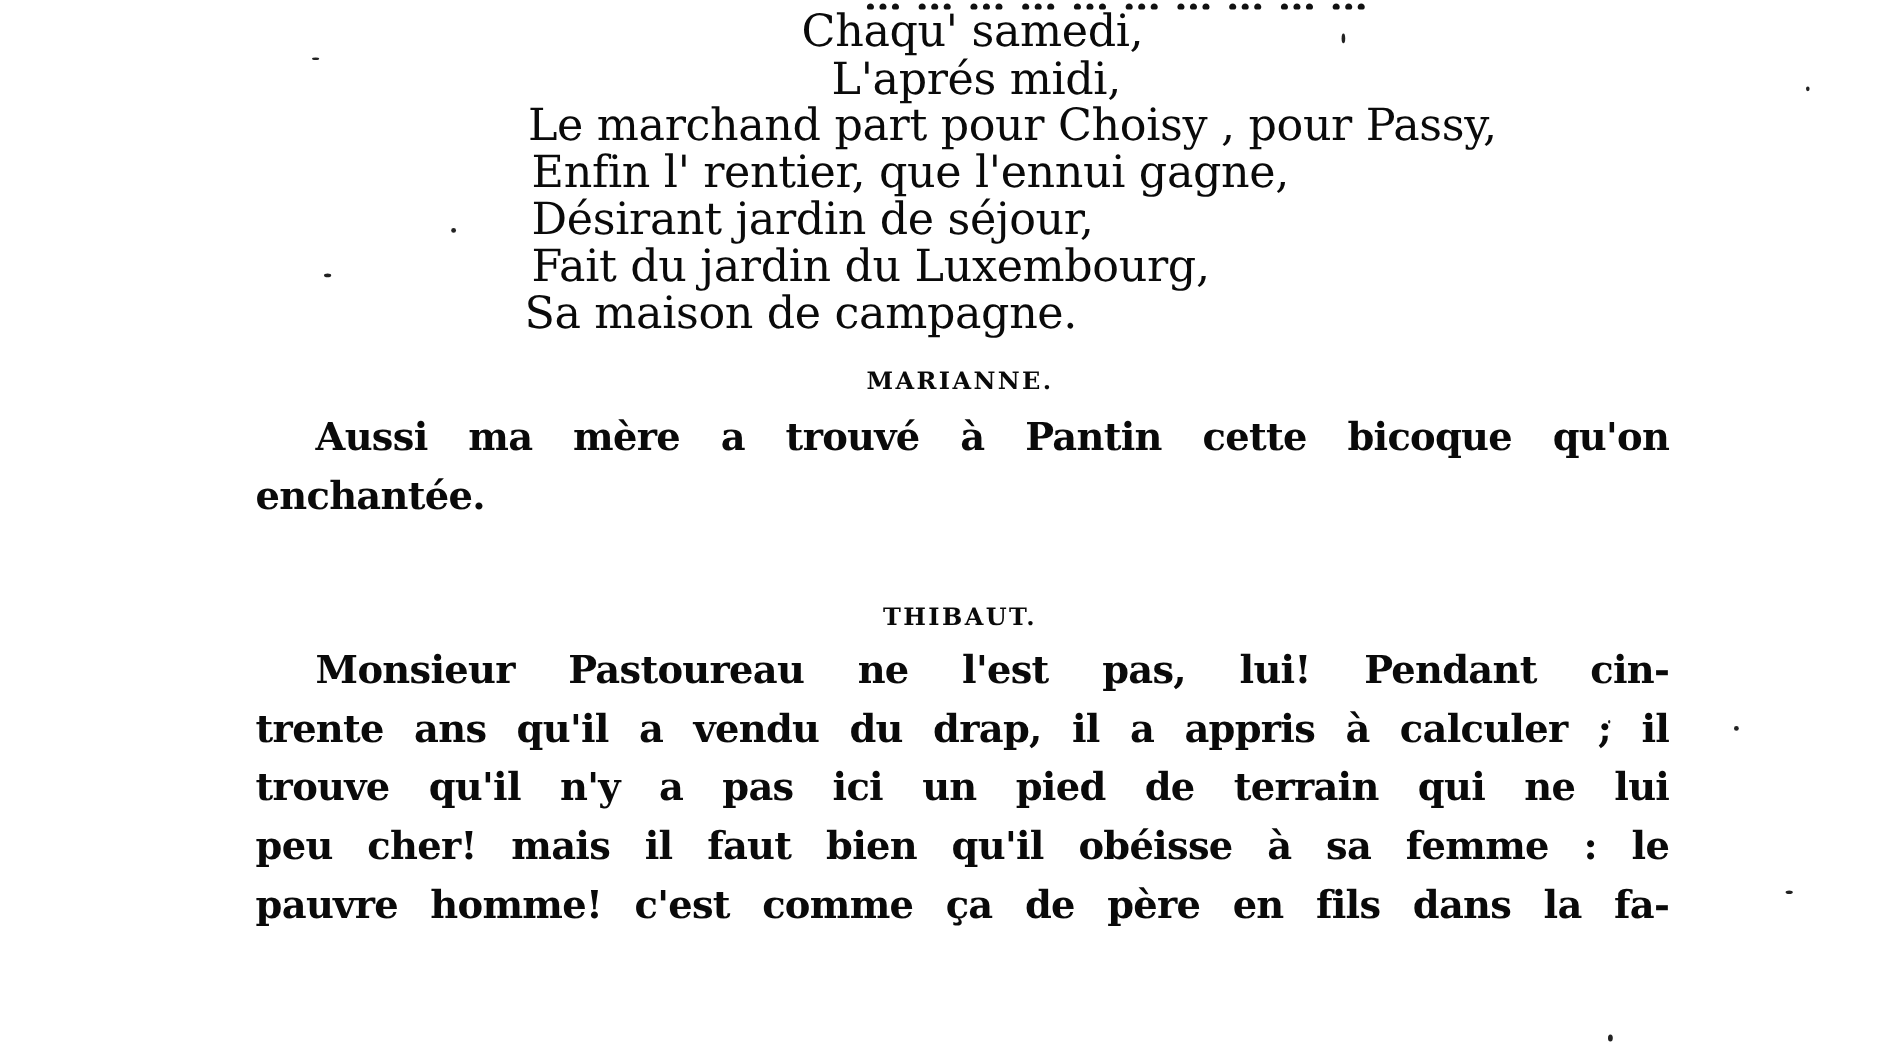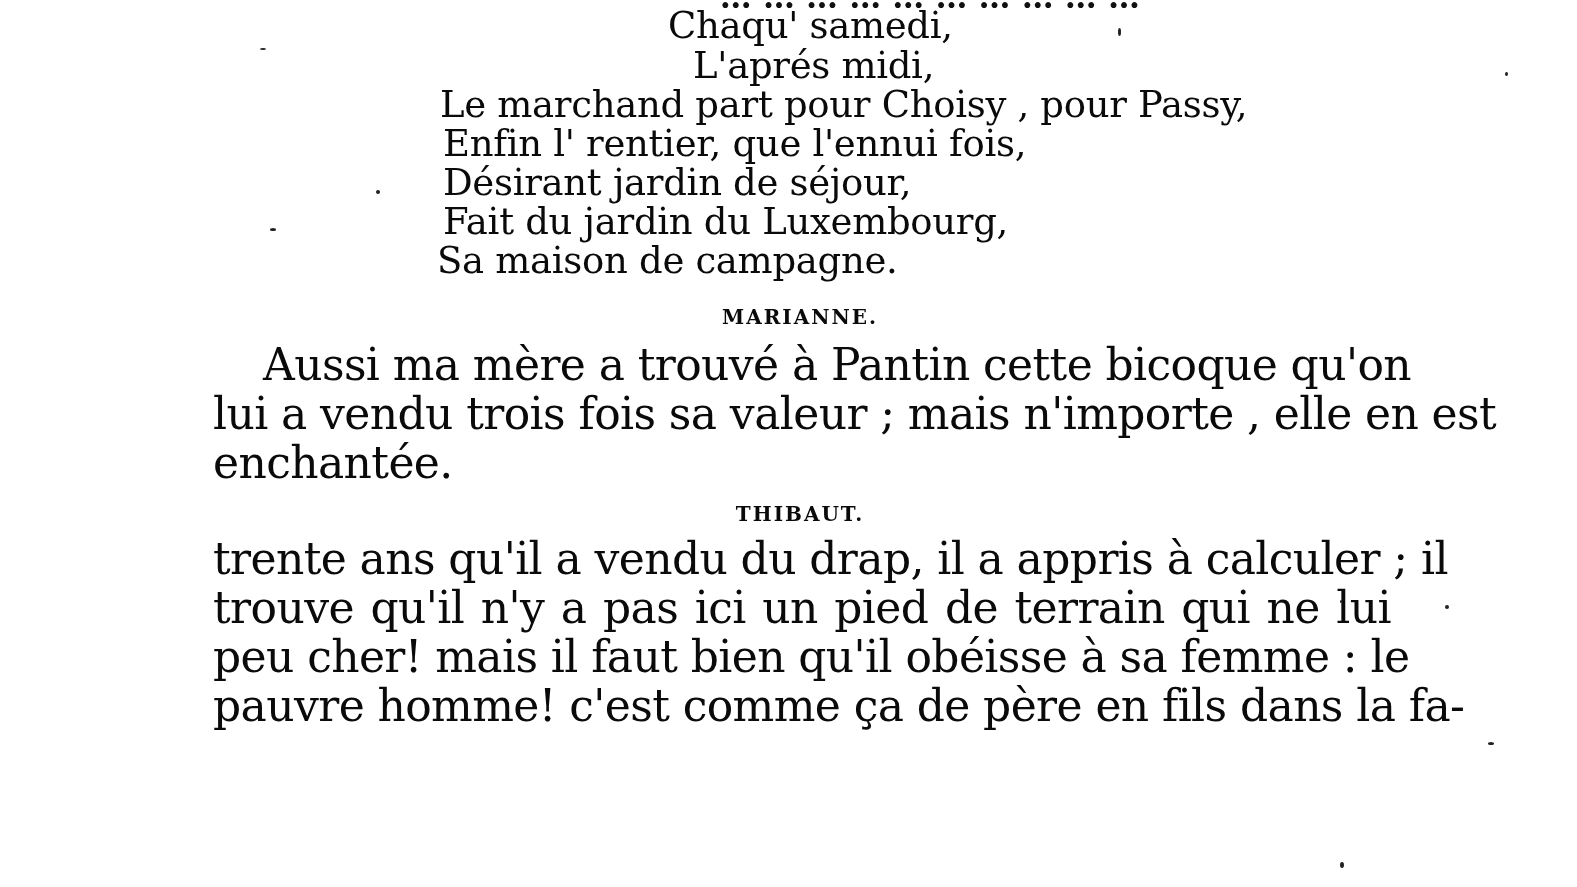--- a/index.html
+++ b/index.html
@@ -47,22 +47,22 @@
       text-align: center;
       font-size: 20px;
       font-weight: bold;
       letter-spacing: 2px;
       font-variant: small-caps;
     }
     .prose {
       position: absolute;
       left: 213px;
       width: 1178px;
-      font-size: 44px;
-      font-weight: normal;
+      font-size: 32px;
+      font-weight: bold;
       line-height: 49px;
       letter-spacing: -0.6px;
     }
     .prose .line {
       display: block;
       white-space: nowrap;
       text-align: justify;
       text-align-last: justify;
     }
     .prose .line.last {
@@ -81,37 +81,37 @@
 <body>
 
 <div class="page">
 
   <div class="cutoff-line">… … … … … … … … … …</div>
 
   <div>
     <div class="verse" style="left:668px; top:6px;">Chaqu' samedi,</div>
     <div class="verse" style="left:693px; top:46px;">L'aprés midi,</div>
     <div class="verse" style="left:440px; top:85px;">Le marchand part pour Choisy , pour Passy,</div>
-    <div class="verse" style="left:443px; top:124px;">Enfin l' rentier, que l'ennui fois,</div>
+    <div class="verse" style="left:443px; top:124px;">Enfin l' rentier, que l'ennui gagne,</div>
     <div class="verse" style="left:443px; top:163px;">Désirant jardin de séjour,</div>
     <div class="verse" style="left:443px; top:202px;">Fait du jardin du Luxembourg,</div>
     <div class="verse" style="left:437px; top:241px;">Sa maison de campagne.</div>
   </div>
 
   <div class="speaker" style="top:305px; left:0; width:1600px;">MARIANNE.</div>
 
   <div class="prose" style="top:340px;">
     <span class="line indent">Aussi ma mère a trouvé à Pantin cette bicoque qu'on</span>
-    <span class="line">lui a vendu trois fois sa valeur ; mais n'importe , elle en est</span>
     <span class="line last">enchantée.</span>
   </div>
 
   <div class="speaker" style="top:502px; left:0; width:1600px;">THIBAUT.</div>
 
   <div class="prose" style="top:534px;">
+    <span class="line indent">Monsieur Pastoureau ne l'est pas, lui! Pendant cin-</span>
     <span class="line">trente ans qu'il a vendu du drap, il a appris à calculer ; il</span>
     <span class="line">trouve qu'il n'y a pas ici un pied de terrain qui ne lui</span>
     <span class="line">peu cher! mais il faut bien qu'il obéisse à sa femme : le</span>
     <span class="line">pauvre homme! c'est comme ça de père en fils dans la fa-</span>
   </div>
 
   <div class="speck" style="left:1118px; top:28px; width:3px; height:8px;"></div>
   <div class="speck" style="left:376px; top:190px; width:4px; height:4px;"></div>
   <div class="speck" style="left:270px; top:228px; width:6px; height:3px;"></div>
   <div class="speck" style="left:1505px; top:72px; width:3px; height:4px;"></div>

